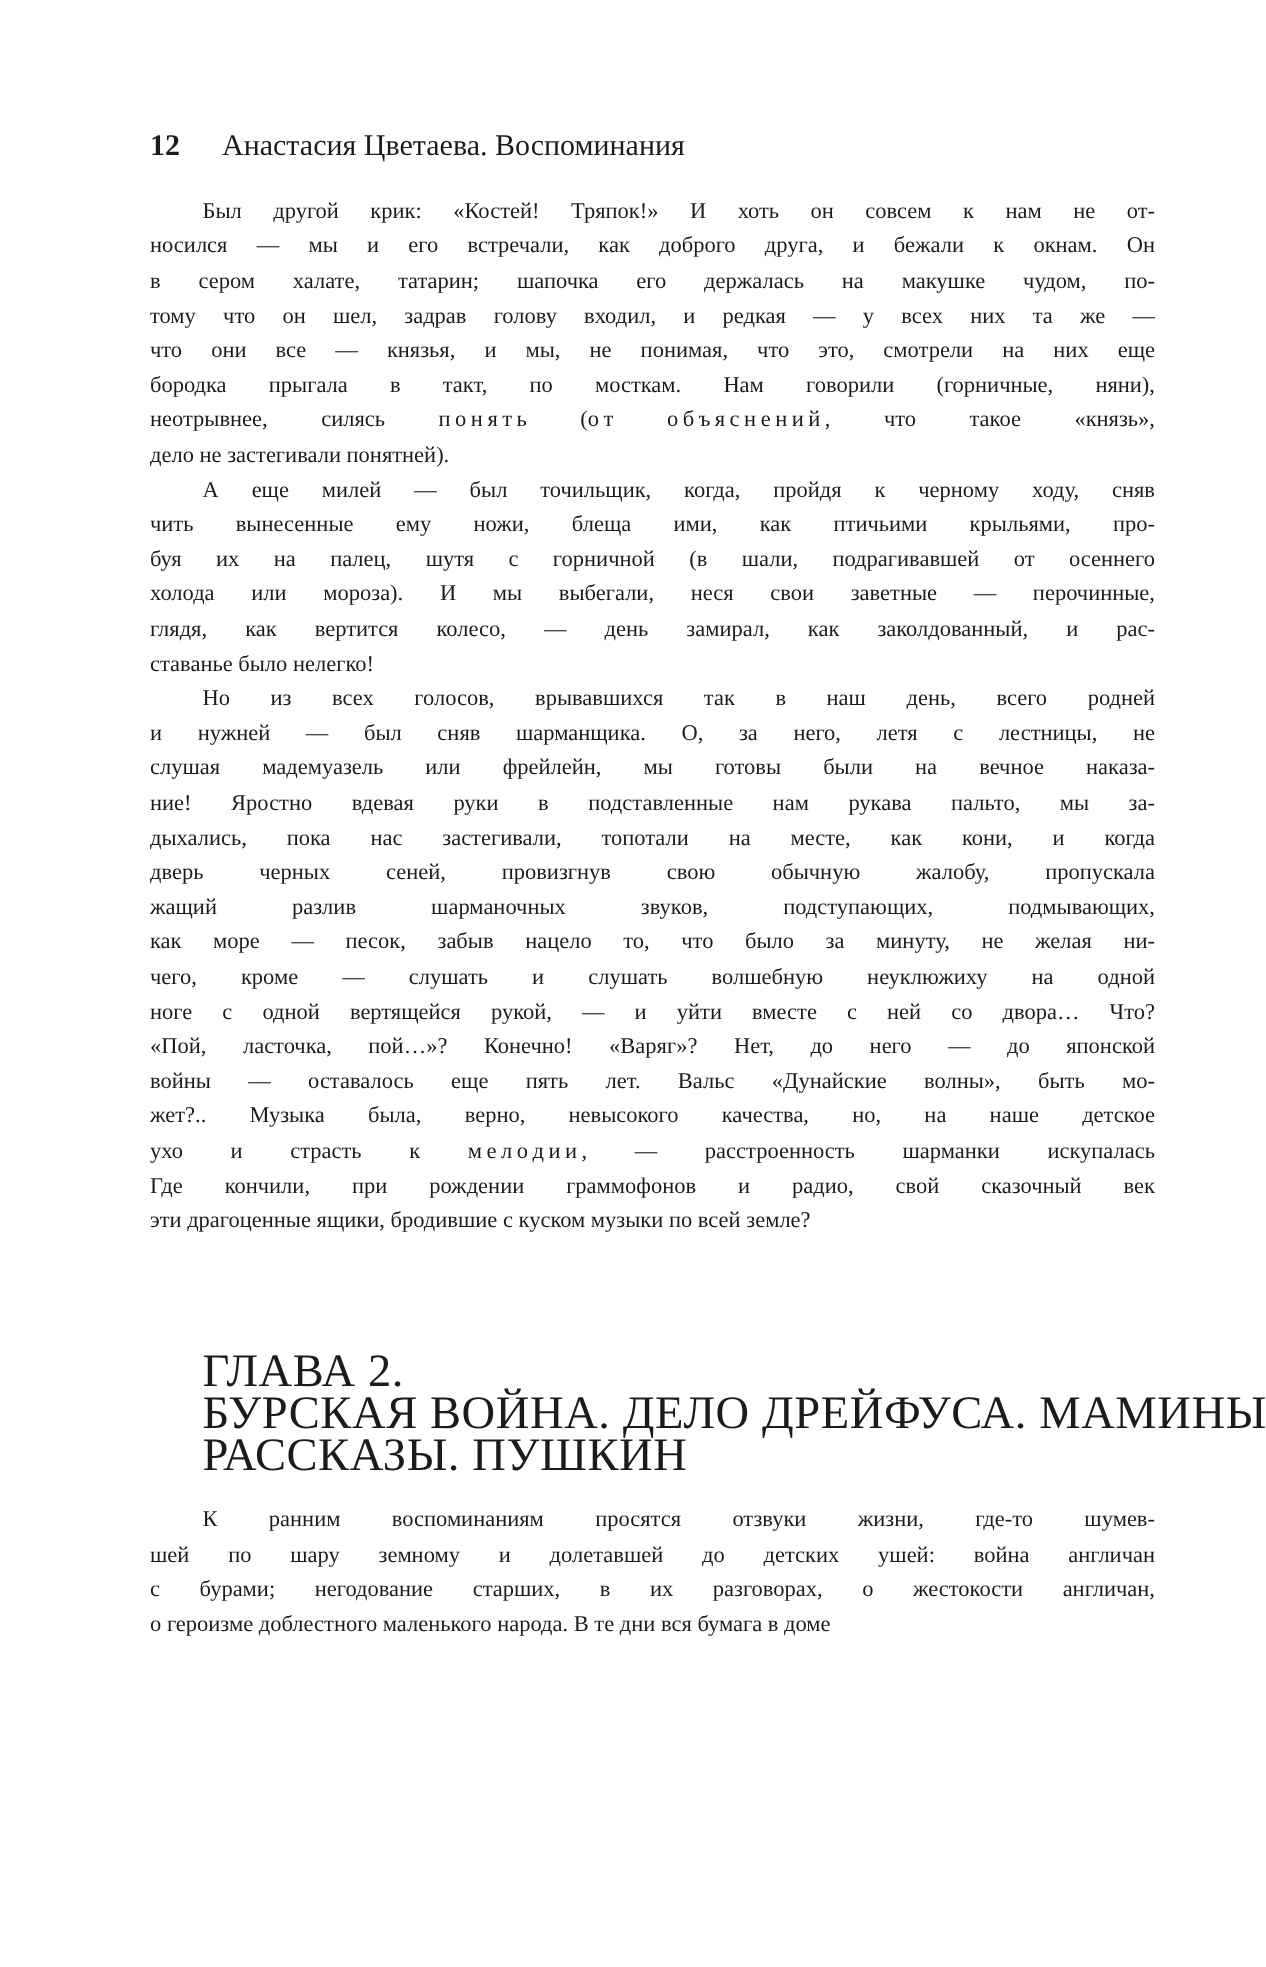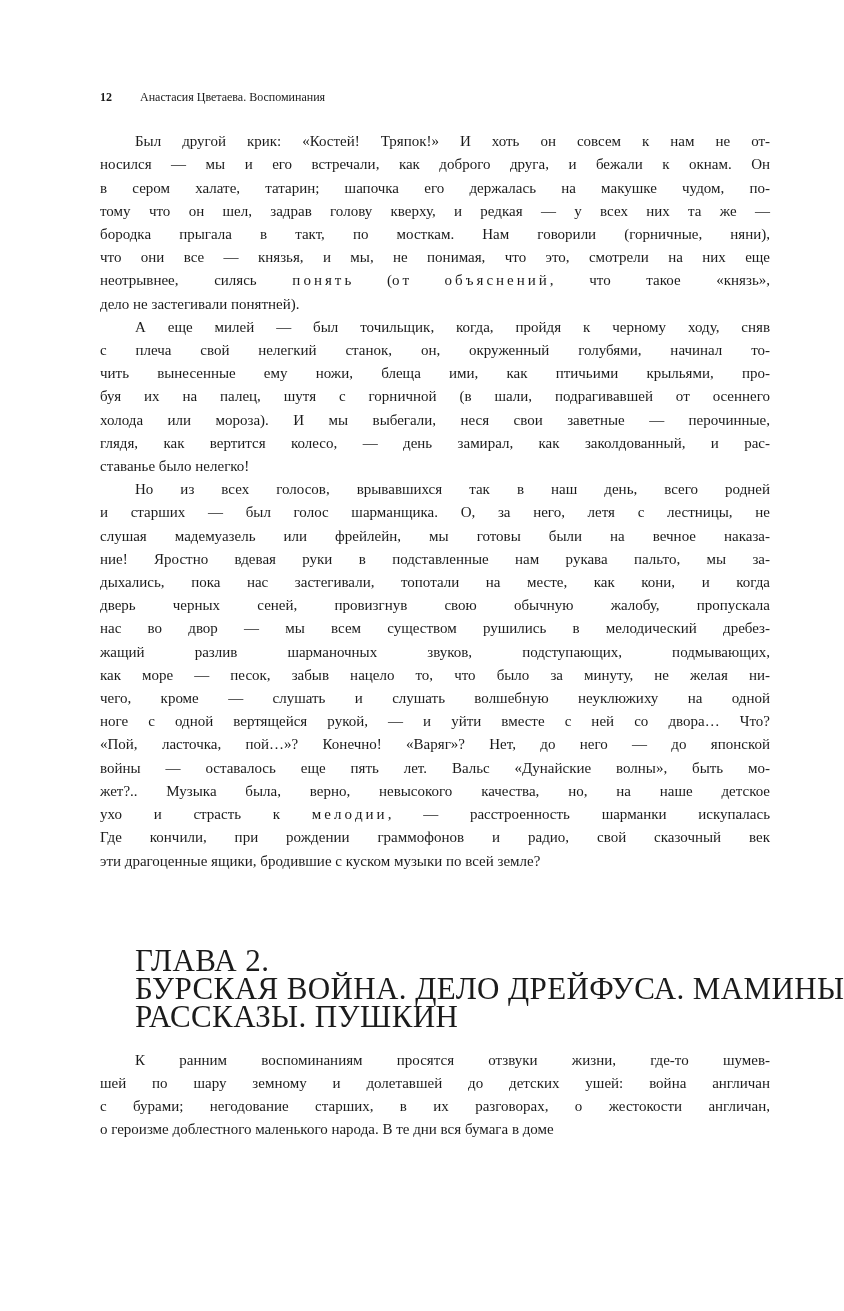--- a/index.html
+++ b/index.html
@@ -17,21 +17,21 @@
   }
   .page {
     position: absolute;
     left: 100px;
     top: 86px;
     width: 670px;
   }
   .header {
     display: flex;
     align-items: flex-start;
-    font-size: 12px;
+    font-size: 20px;
     line-height: 23.2px;
     margin-bottom: 21px;
   }
   .page-num { font-weight: bold; }
   .running-title { margin-left: 28px; }
 
   .para {
     font-size: 15px;
     line-height: 23.2px;
   }
@@ -57,45 +57,43 @@
 
   <div class="header">
     <span class="page-num">12</span>
     <span class="running-title">Анастасия Цветаева. Воспоминания</span>
   </div>
 
   <div class="para">
       <div class="line first">Был другой крик: «Костей! Тряпок!» И хоть он совсем к нам не от-</div>
       <div class="line">носился — мы и его встречали, как доброго друга, и бежали к окнам. Он</div>
       <div class="line">в сером халате, татарин; шапочка его держалась на макушке чудом, по-</div>
-      <div class="line">тому что он шел, задрав голову кверху, и редкая — у всех них та же —</div>
+      <div class="line">тому что он шел, задрав голову входил, и редкая — у всех них та же —</div>
+      <div class="line">что они все — князья, и мы, не понимая, что это, смотрели на них еще</div>
       <div class="line">бородка прыгала в такт, по мосткам. Нам говорили (горничные, няни),</div>
-      <div class="line">что они все — князья, и мы, не понимая, что это, смотрели на них еще</div>
       <div class="line">неотрывнее, силясь п о н я т ь (о т о б ъ я с н е н и й , что такое «князь»,</div>
       <div class="line end">дело не застегивали понятней).</div>
     </div>
 
   <div class="para">
       <div class="line first">А еще милей — был точильщик, когда, пройдя к черному ходу, сняв</div>
-      <div class="line">с плеча свой нелегкий станок, он, окруженный голубями, начинал то-</div>
       <div class="line">чить вынесенные ему ножи, блеща ими, как птичьими крыльями, про-</div>
       <div class="line">буя их на палец, шутя с горничной (в шали, подрагивавшей от осеннего</div>
       <div class="line">холода или мороза). И мы выбегали, неся свои заветные — перочинные,</div>
       <div class="line">глядя, как вертится колесо, — день замирал, как заколдованный, и рас-</div>
       <div class="line end">ставанье было нелегко!</div>
     </div>
 
   <div class="para">
       <div class="line first">Но из всех голосов, врывавшихся так в наш день, всего родней</div>
-      <div class="line">и старших — был голос шарманщика. О, за него, летя с лестницы, не</div>
+      <div class="line">и нужней — был сняв шарманщика. О, за него, летя с лестницы, не</div>
       <div class="line">слушая мадемуазель или фрейлейн, мы готовы были на вечное наказа-</div>
       <div class="line">ние! Яростно вдевая руки в подставленные нам рукава пальто, мы за-</div>
       <div class="line">дыхались, пока нас застегивали, топотали на месте, как кони, и когда</div>
       <div class="line">дверь черных сеней, провизгнув свою обычную жалобу, пропускала</div>
-      <div class="line">нас во двор — мы всем существом рушились в мелодический дребез-</div>
       <div class="line">жащий разлив шарманочных звуков, подступающих, подмывающих,</div>
       <div class="line">как море — песок, забыв нацело то, что было за минуту, не желая ни-</div>
       <div class="line">чего, кроме — слушать и слушать волшебную неуклюжиху на одной</div>
       <div class="line">ноге с одной вертящейся рукой, — и уйти вместе с ней со двора… Что?</div>
       <div class="line">«Пой, ласточка, пой…»? Конечно! «Варяг»? Нет, до него — до японской</div>
       <div class="line">войны — оставалось еще пять лет. Вальс «Дунайские волны», быть мо-</div>
       <div class="line">жет?.. Музыка была, верно, невысокого качества, но, на наше детское</div>
       <div class="line">ухо и страсть к м е л о д и и , — расстроенность шарманки искупалась</div>
       <div class="line">Где кончили, при рождении граммофонов и радио, свой сказочный век</div>
       <div class="line end">эти драгоценные ящики, бродившие с куском музыки по всей земле?</div>

